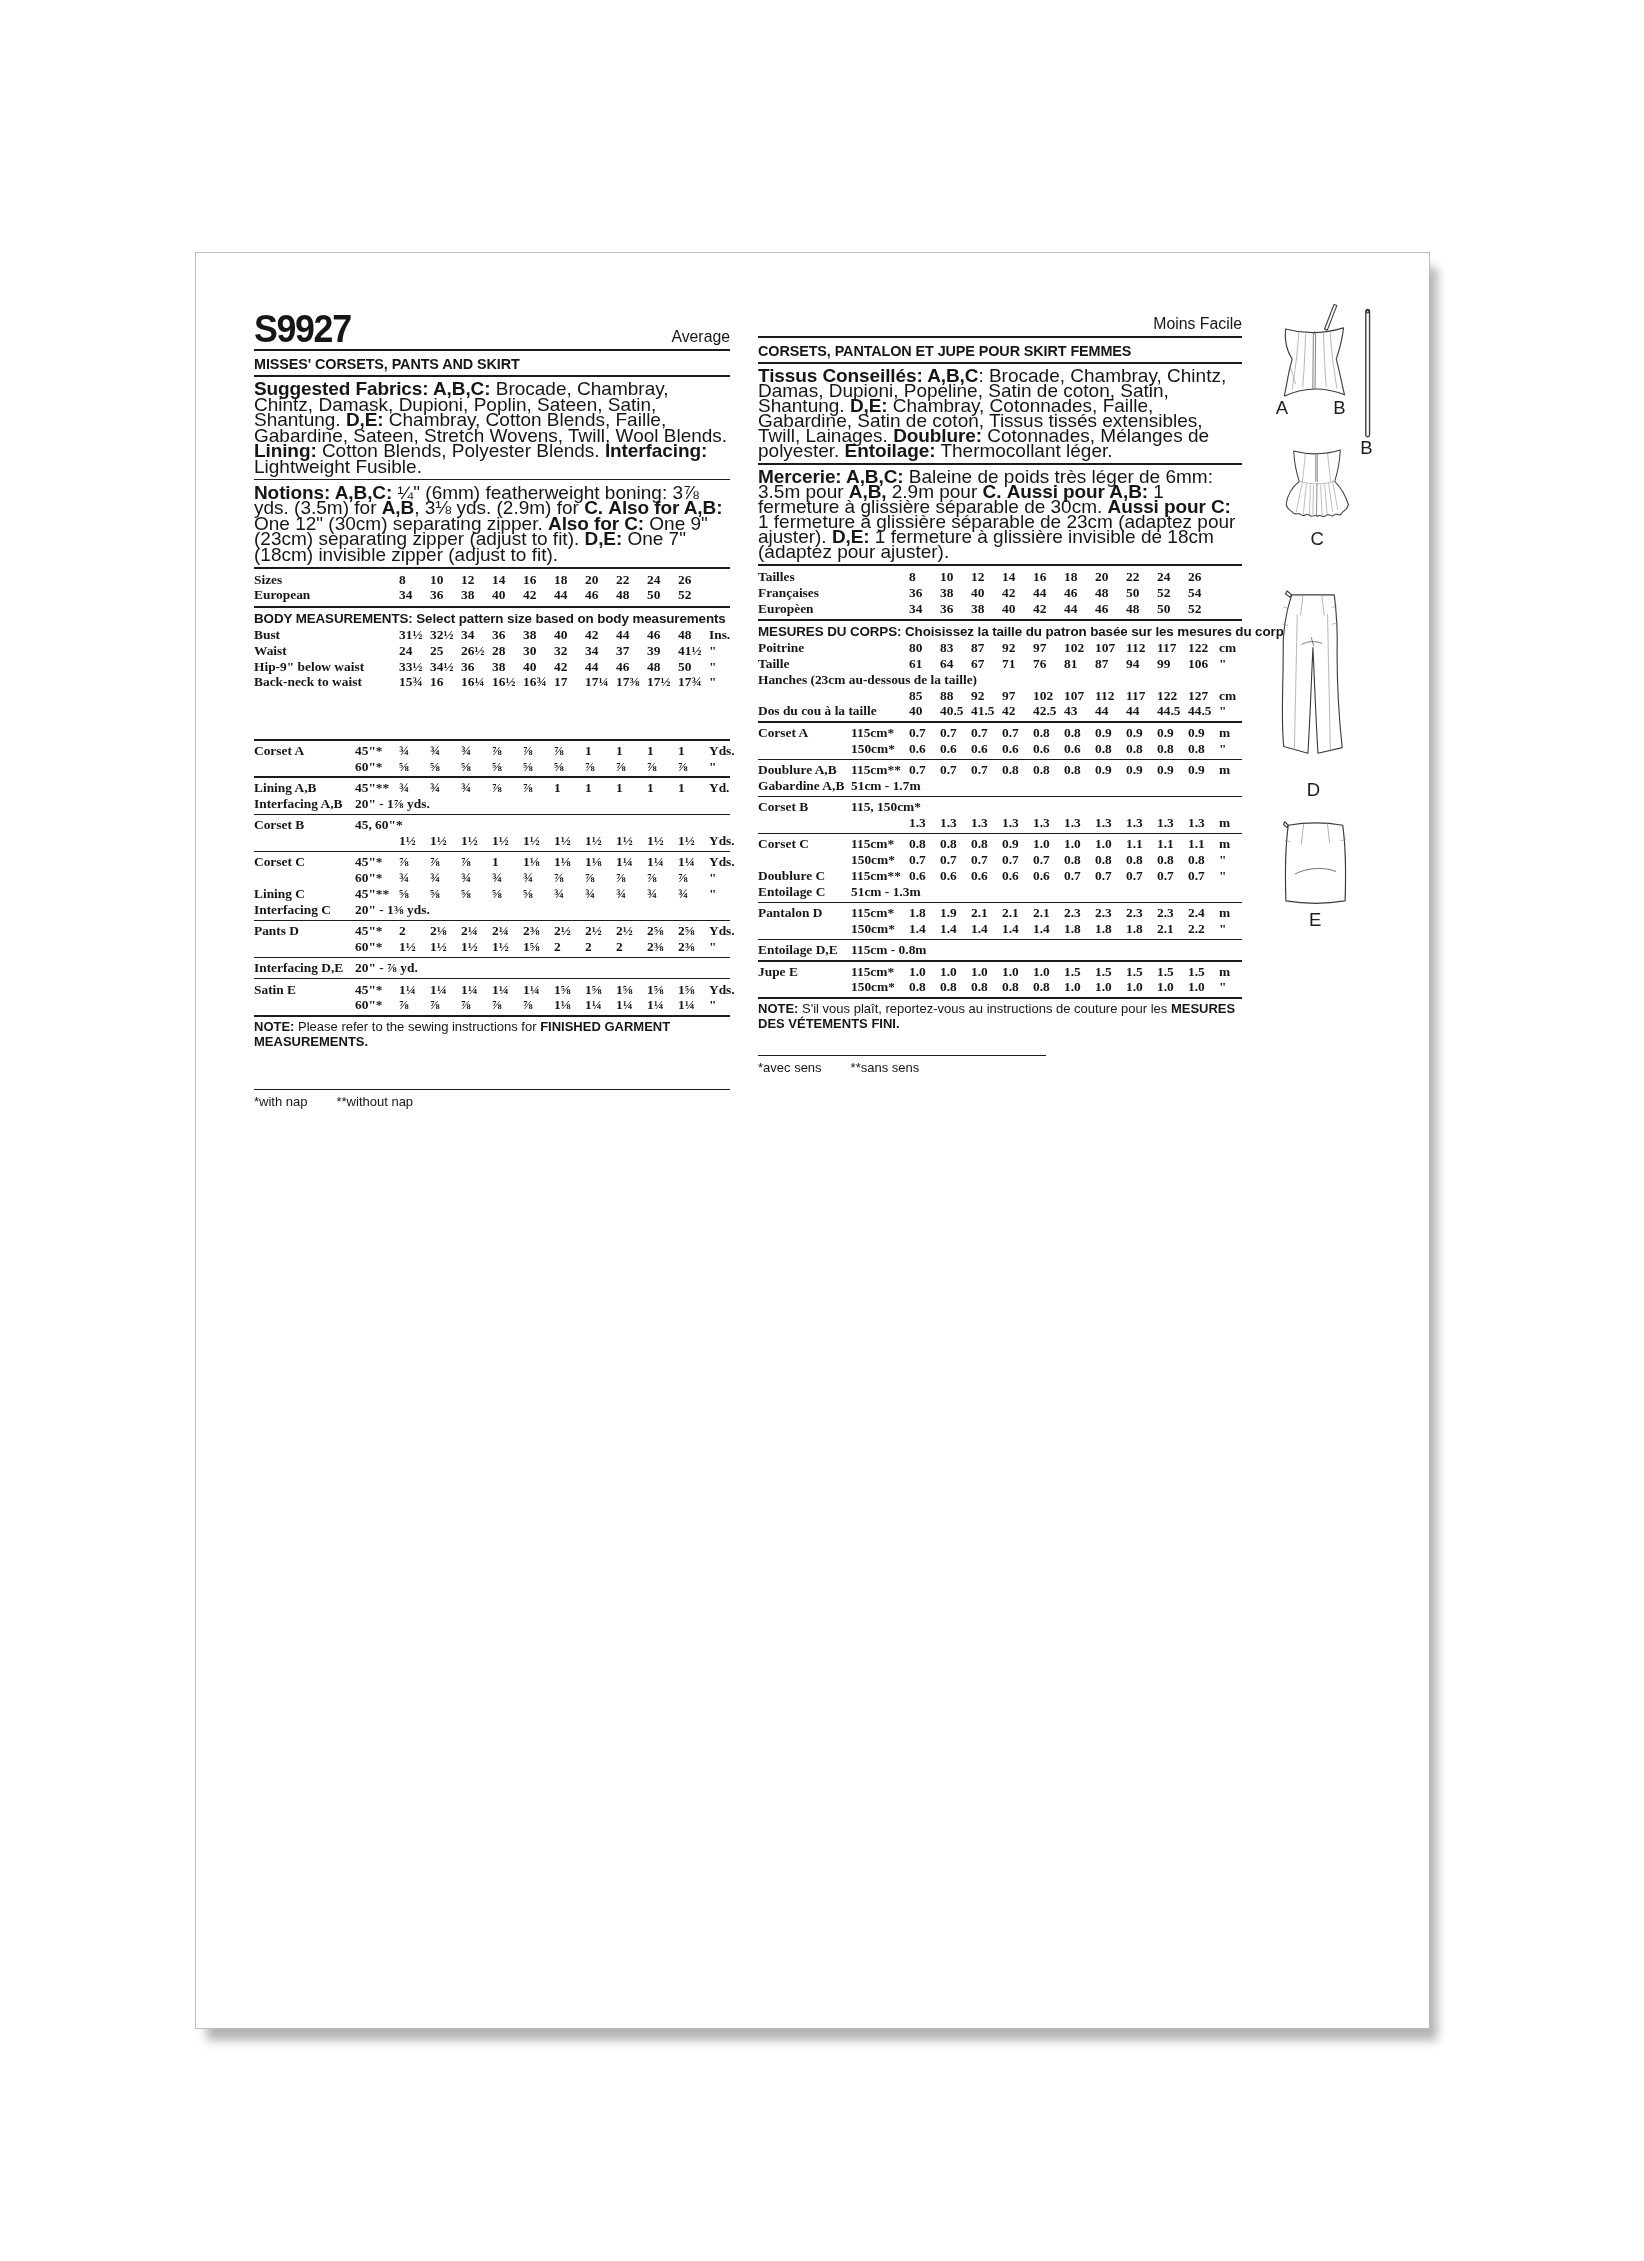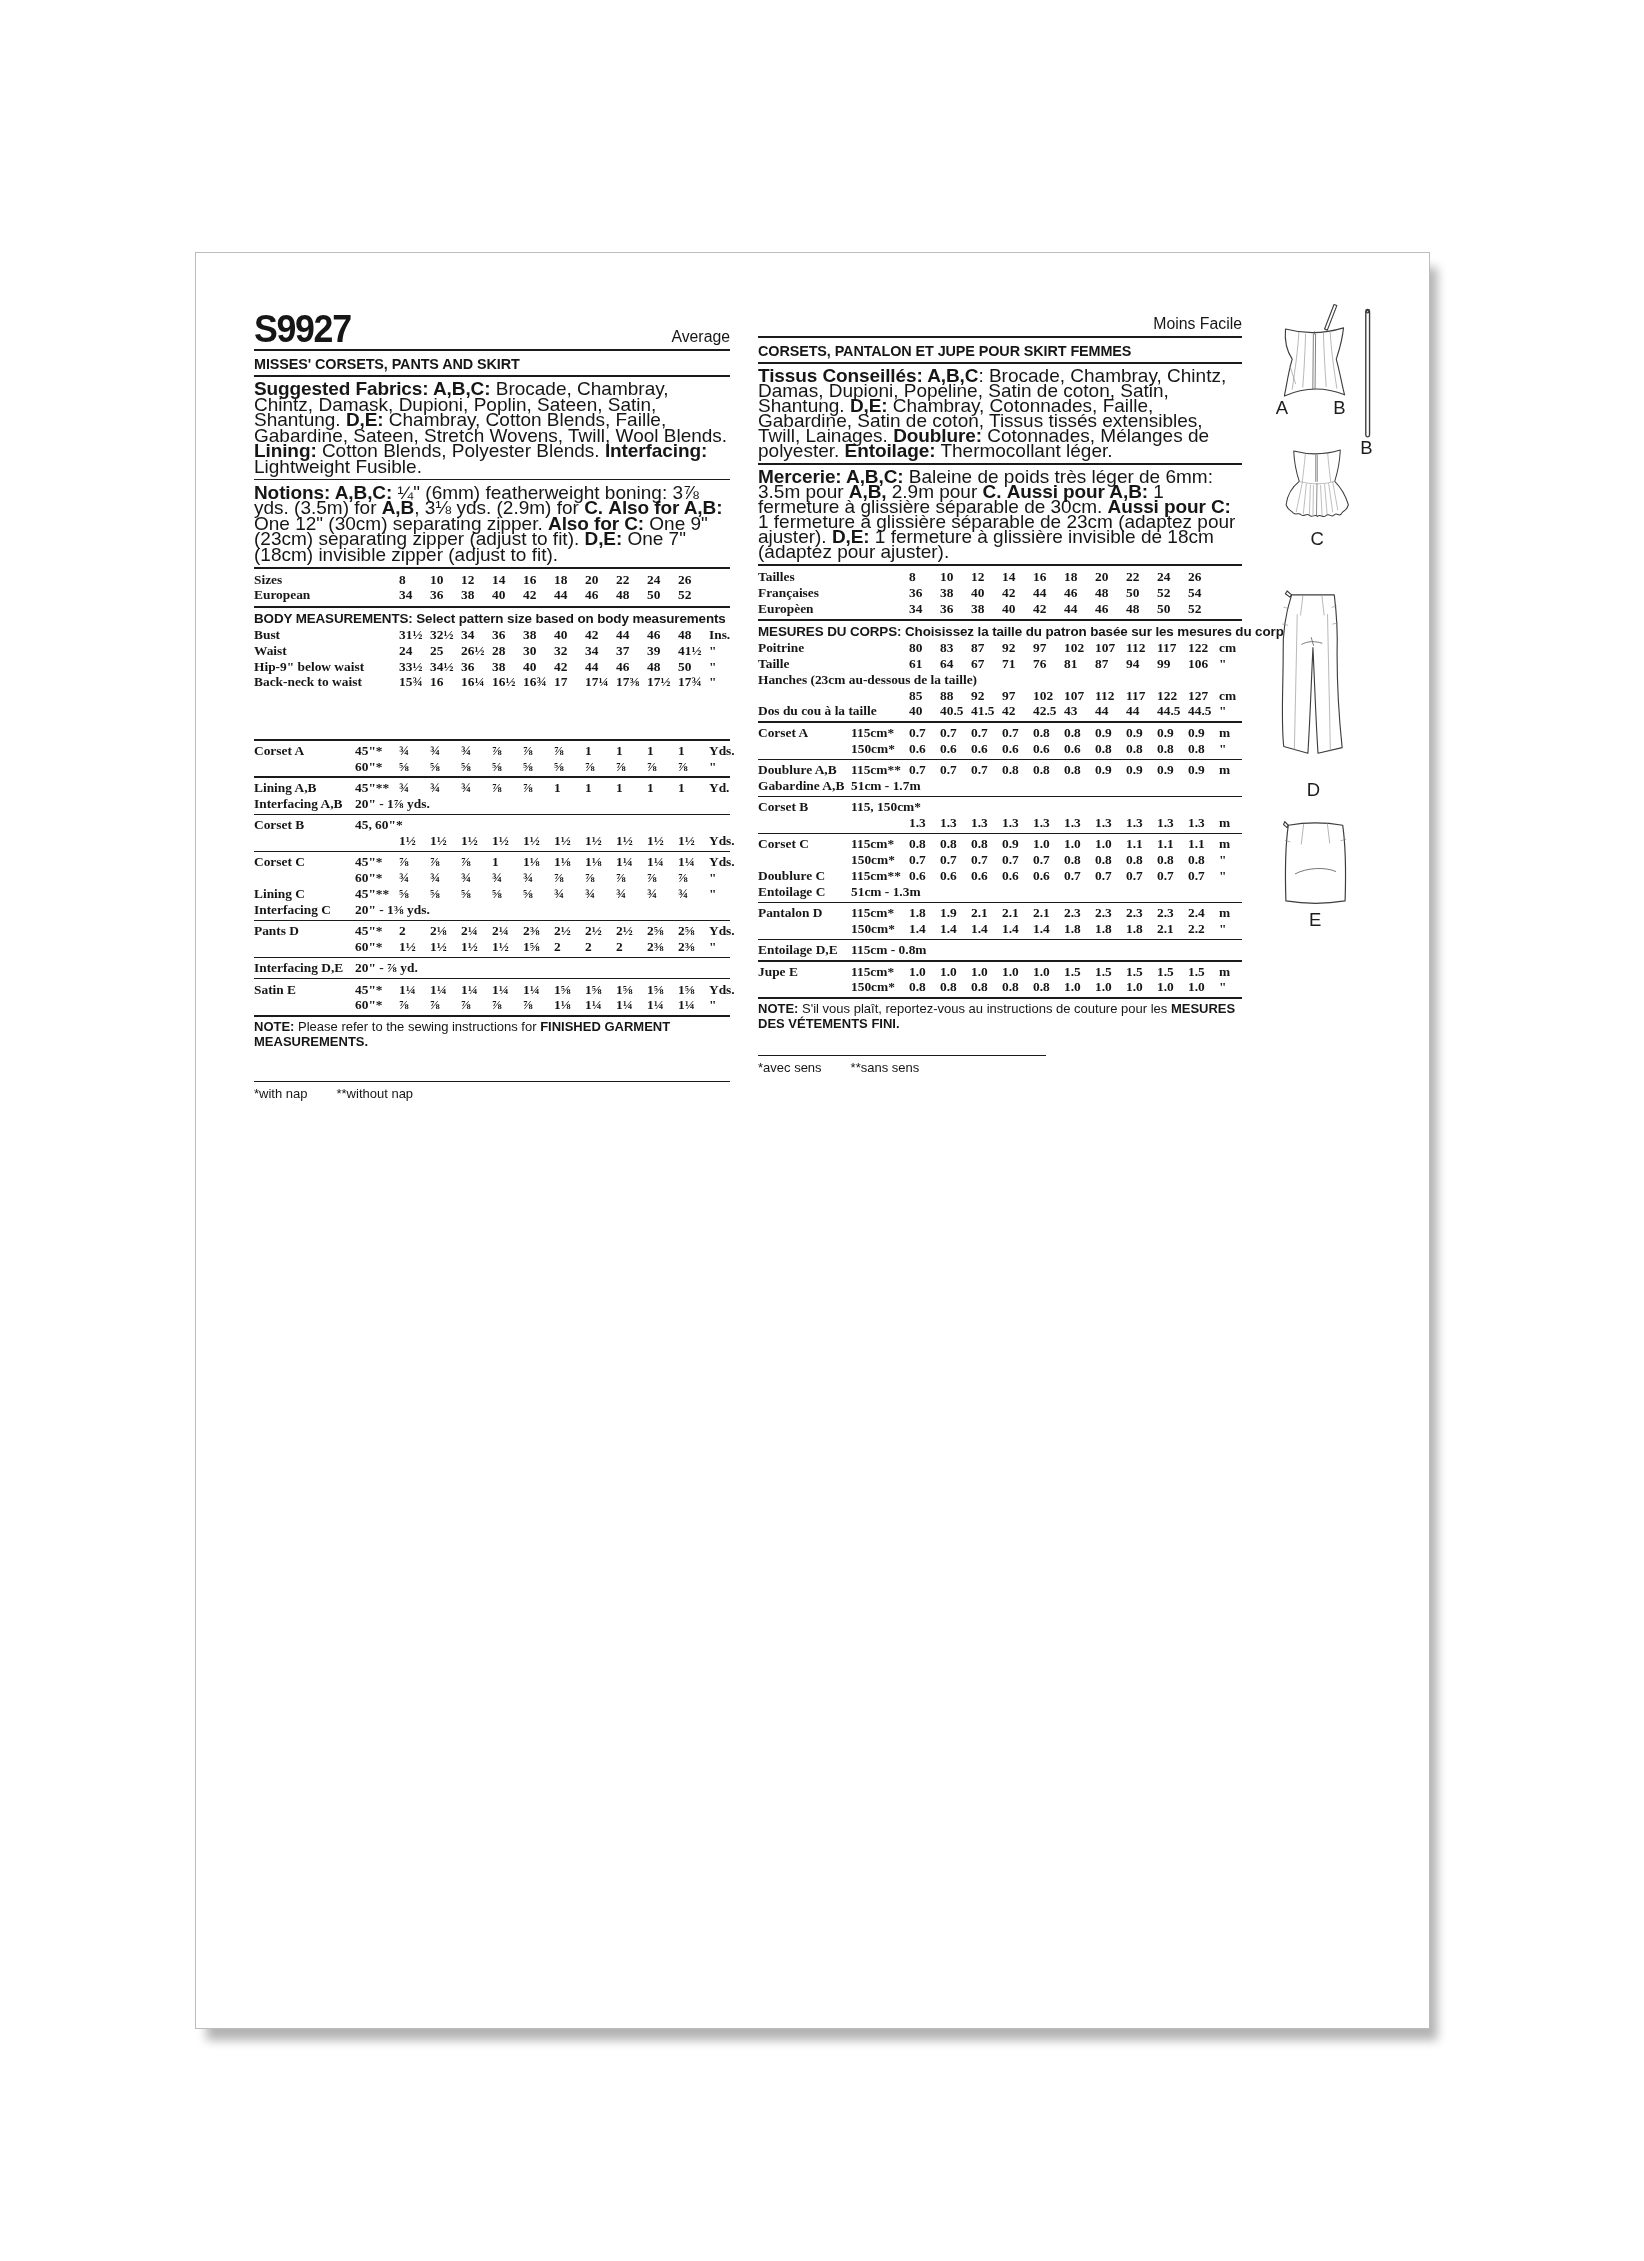--- a/index.html
+++ b/index.html
@@ -26,21 +26,21 @@
   .trow .cl{text-align:left;}
   .trow .cw{text-align:left;}
   .trow .cv{text-align:left;}
   .trow .cu{text-align:left;}
   .trow .cs{grid-column:2 / -1;text-align:left;}
   .hrule{height:1.4px;background:#1b1b1b;margin:2.1px 0 2.1px;}
   .tbl-header{font-size:13.4px;font-weight:700;margin:2.7px 0 1.4px;white-space:nowrap;letter-spacing:-0.1px;}
   .sizes-block{margin:2.7px 0;}
   .spacer-en{height:47px;}
   p.note{font-size:13px;line-height:15.4px;margin:1px 0 0;}
-  .footnote-block{margin-top:31px;}
+  .footnote-block{margin-top:39px;}
   .footnote-block.fr{margin-top:23px;}
   .footnote-block .frule{height:1.4px;background:#1b1b1b;}
   .footnote-block.fr .frule{width:288px;}
   .footnote-text{font-size:13px;margin-top:4.1px;}
   .footnote-text span{margin-right:29px;}
   
   .art{position:absolute;left:1070px;top:41px;width:164px;height:891px;}
   .fig{position:absolute;}
   .fig svg{display:block;}
   .view-label{position:absolute;font-size:18.5px;font-weight:400;color:#1d1d1d;text-align:center;}

